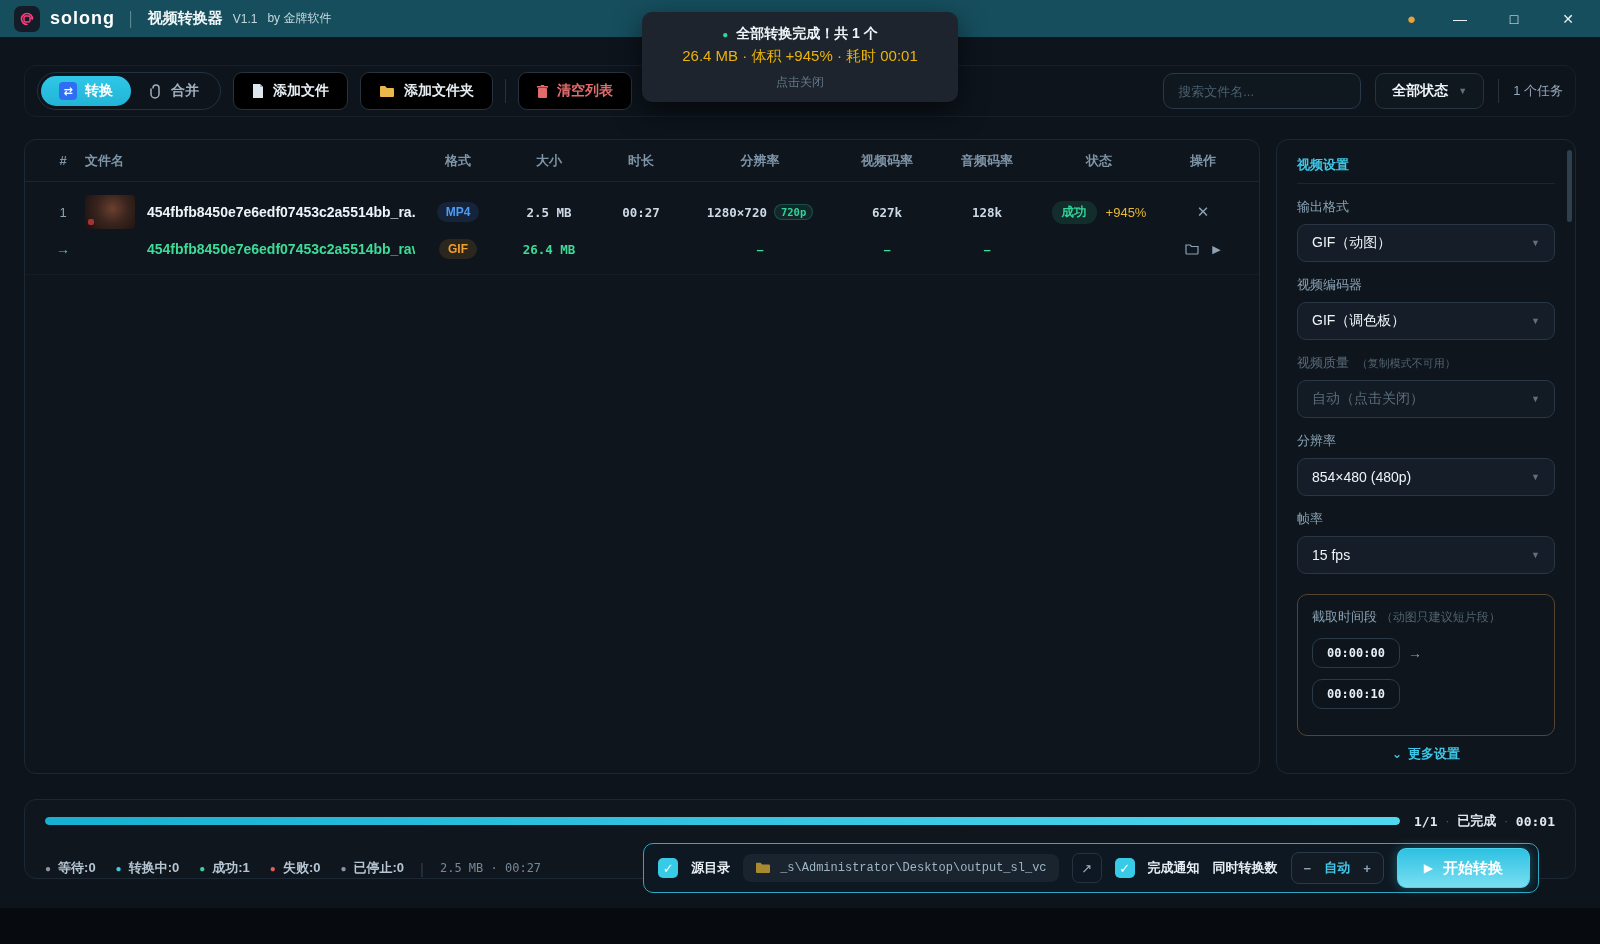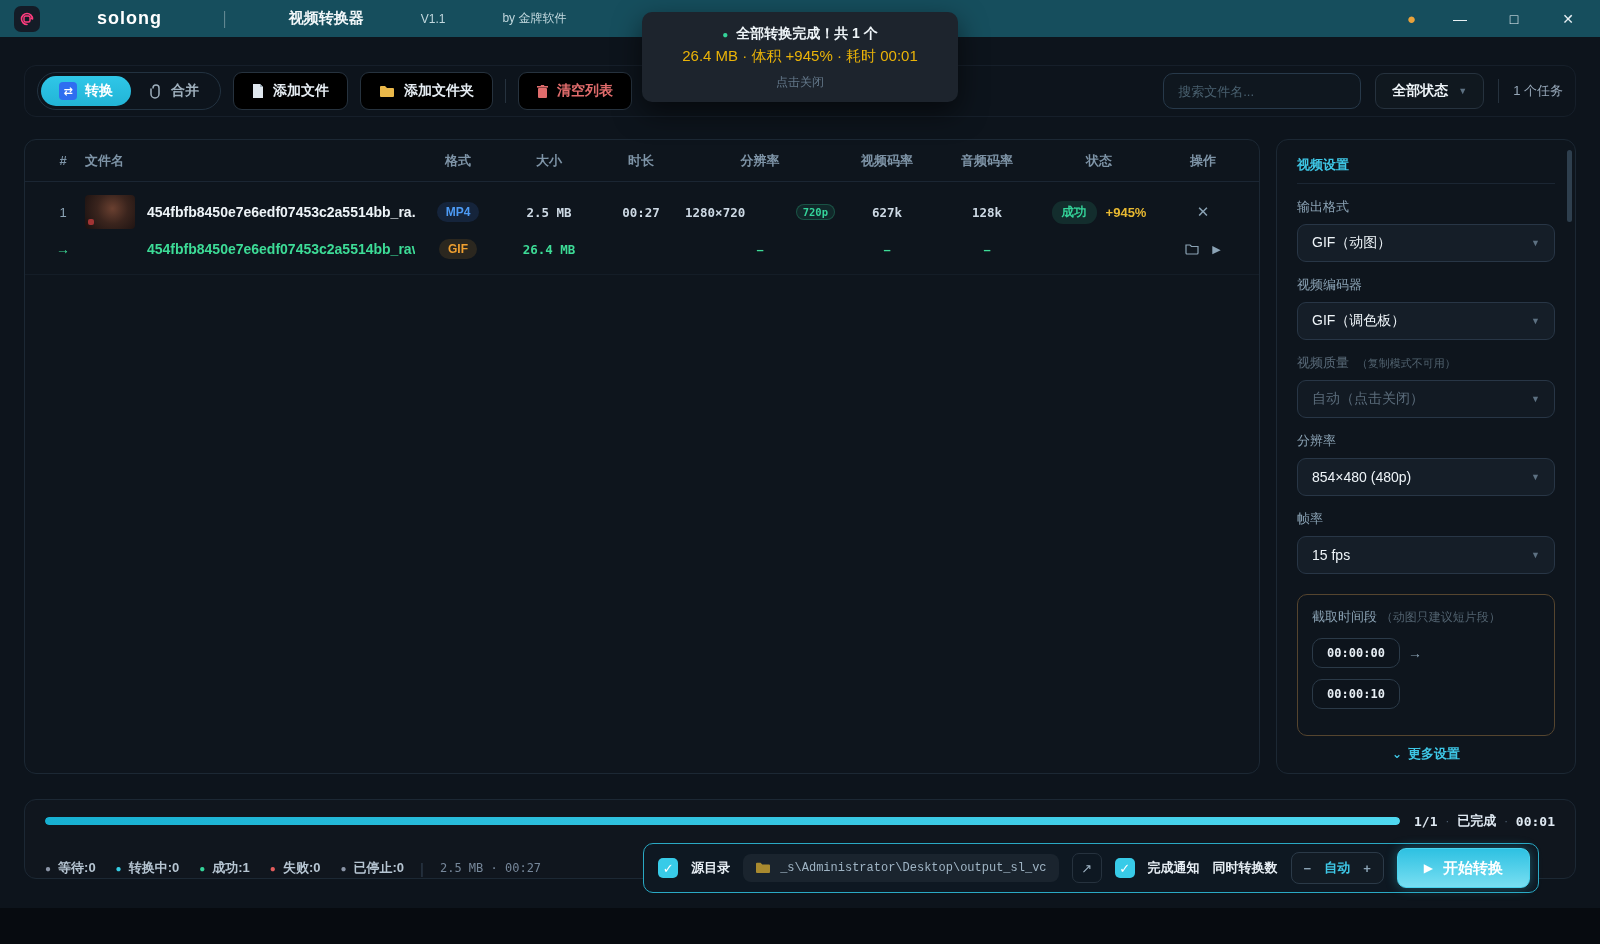--- a/index.html
+++ b/index.html
@@ -3,21 +3,21 @@
 <meta charset="utf-8">
 <style>
   * { margin:0; padding:0; box-sizing:border-box; }
   html,body { width:1600px; height:944px; background:#070b10; overflow:hidden;
     font-family:"Liberation Sans","DejaVu Sans",sans-serif; color:#dfe9f2; }
   .mono { font-family:"DejaVu Sans Mono",monospace; }
 
   .window { position:relative; width:1600px; height:908px; background:#0d141c; }
 
   
-  .titlebar { height:37px; background:#164e5d; display:flex; align-items:center; padding:0 14px;gap:47px; }
+  .titlebar { height:37px; background:#164e5d; display:flex; align-items:center; padding:0 14px; }
   .logo-box { width:26px; height:26px; background:#141c27; border-radius:7px; display:flex; align-items:center; justify-content:center; margin-right:10px; }
   .app-name { font-size:18px; font-weight:bold; letter-spacing:1px; color:#ffffff; }
   .tb-sep { color:rgba(255,255,255,.35); margin:0 12px; font-size:14px; }
   .app-title { font-size:15px; font-weight:bold; color:#f2f7f9; }
   .app-version { font-size:12px; color:#c2d8de; margin-left:10px; }
   .app-byline { font-size:12px; color:#c2d8de; margin-left:10px; }
   .tb-right { margin-left:auto; display:flex; align-items:center; gap:34px; padding-right:8px; }
   .theme-dot { color:#e9a23b; font-size:15px; }
   .win-btn { color:#e8f0f4; font-size:14px; width:20px; text-align:center; cursor:default; }
 
@@ -71,25 +71,25 @@
     background:radial-gradient(circle at 55% 40%, #6a4030 0%, #3a241d 45%, #181010 100%); }
   .thumb::after { content:""; position:absolute; left:3px; bottom:4px; width:6px; height:6px; border-radius:2px; background:#a23434; }
   .fname { font-size:14px; font-weight:bold; color:#eef4f8; white-space:nowrap; overflow:hidden; }
   .fname.out { color:#3ddc97; }
   .out-indent { padding-left:62px; }
   .badge { display:inline-block; font-size:12px; font-weight:bold; padding:3px 9px; border-radius:10px; }
   .badge.mp4 { color:#4d9bf5; background:rgba(61,125,245,.14); }
   .badge.gif { color:#f0a030; background:rgba(240,160,48,.13); }
   .num { font-size:12.5px; font-weight:bold; color:#cdd9e4; }
   .num.green { color:#3ddc97; }
-  .res-cell { display:flex; align-items:center; justify-content:space-between; gap:7px; }
+  .res-cell { display:flex; align-items:center; justify-content:center; gap:7px; }
   .res-badge { font-size:10.5px; font-weight:bold; color:#34d399; background:rgba(52,211,153,.1); border:1px solid rgba(52,211,153,.25); padding:1px 6px; border-radius:8px; }
   .status-cell { display:flex; align-items:center; justify-content:center; gap:9px; }
   .status-pill { font-size:12.5px; font-weight:bold; color:#34d399; background:rgba(52,211,153,.13); padding:3px 10px; border-radius:11px; }
-  .pct { font-size:13px; font-weight:bold; color:#e8b931; }
+  .pct { font-size:13px; font-weight:normal; color:#e8b931; }
   .row-x { color:#8ba3b5; font-size:15px; }
   .dash { color:#3ddc97; font-weight:bold; font-size:13px; }
   .act2 { display:flex; align-items:center; justify-content:center; gap:12px; color:#8ba3b5; }
   .play-glyph { font-size:11px; color:#8ba3b5; }
   .arrow-out { color:#3ddc97; font-size:14px; font-weight:bold; }
 
   
   .sidebar { width:300px; height:635px; padding:16px 20px 14px; position:relative; overflow:hidden; }
   .sb-scrollthumb { position:absolute; right:3px; top:10px; width:5px; height:72px; border-radius:3px; background:#2e3f4e; }
   .sb-title { font-size:13px; font-weight:bold; color:#3ec7e6; padding-bottom:9px; border-bottom:1px solid #1b2633; }

